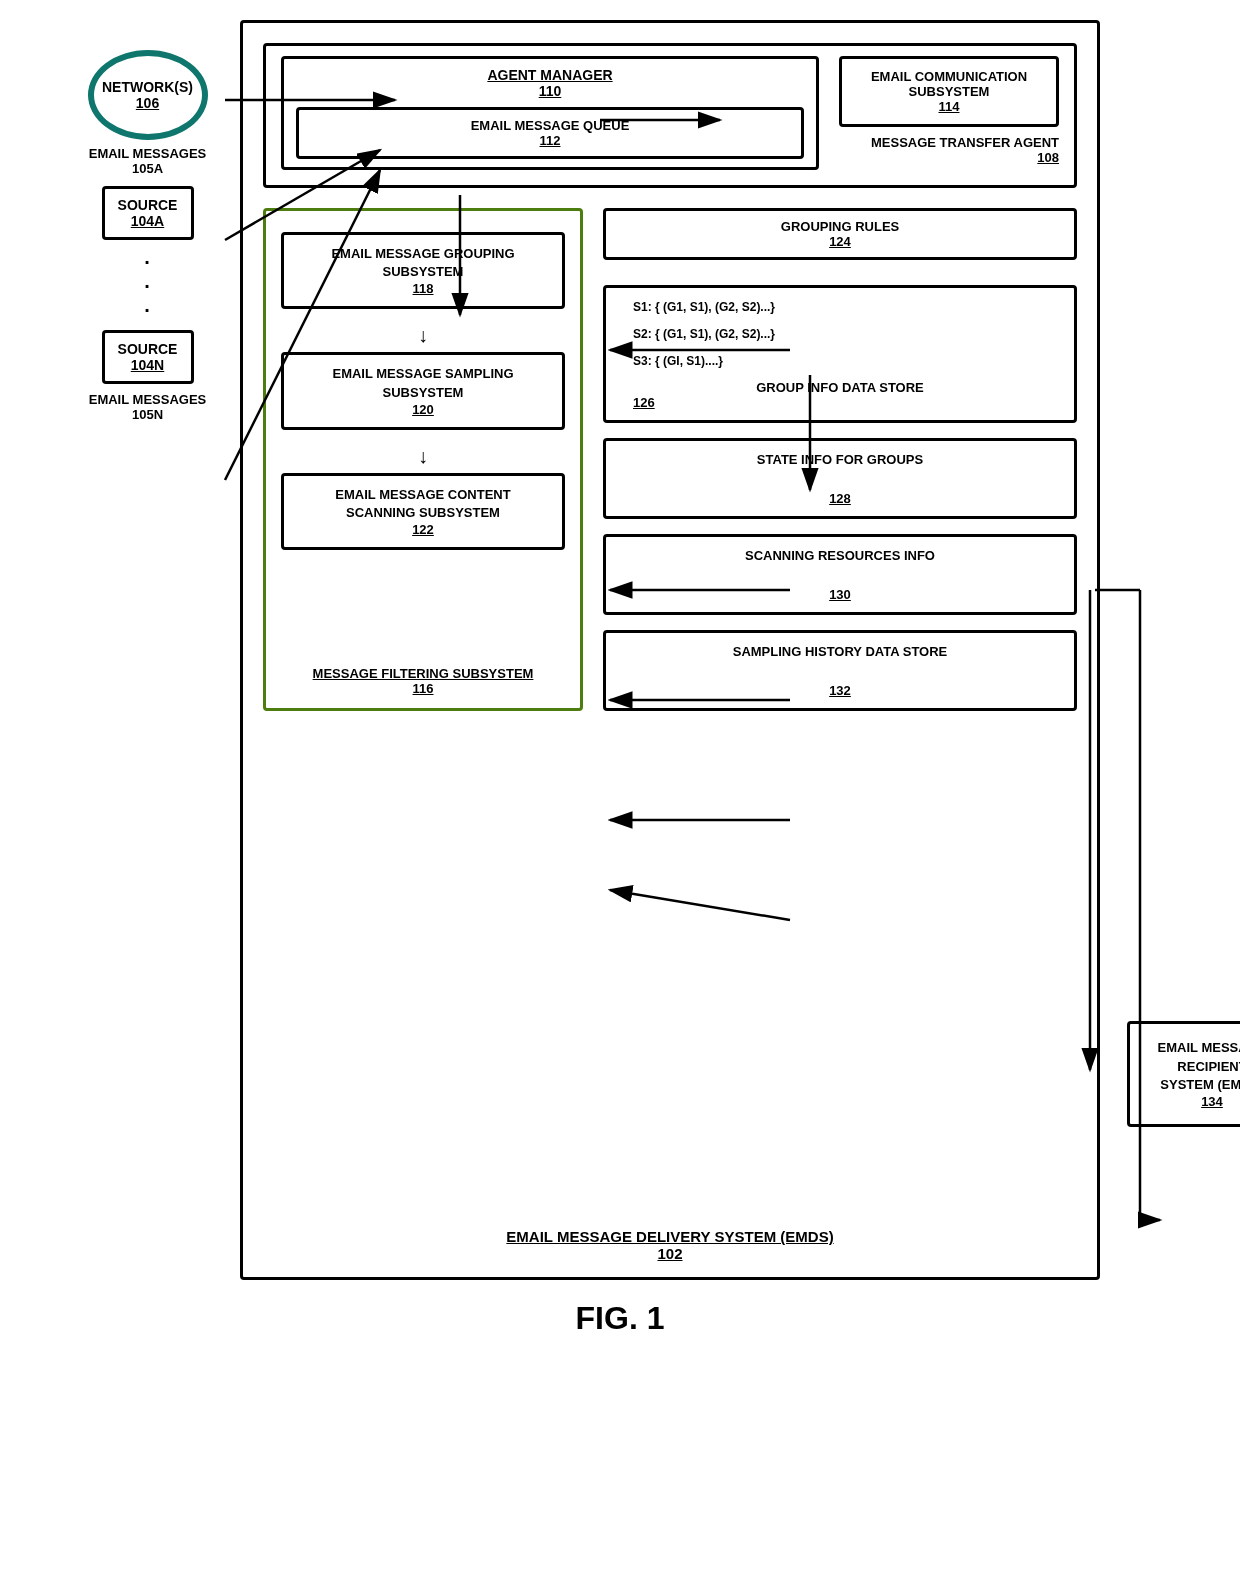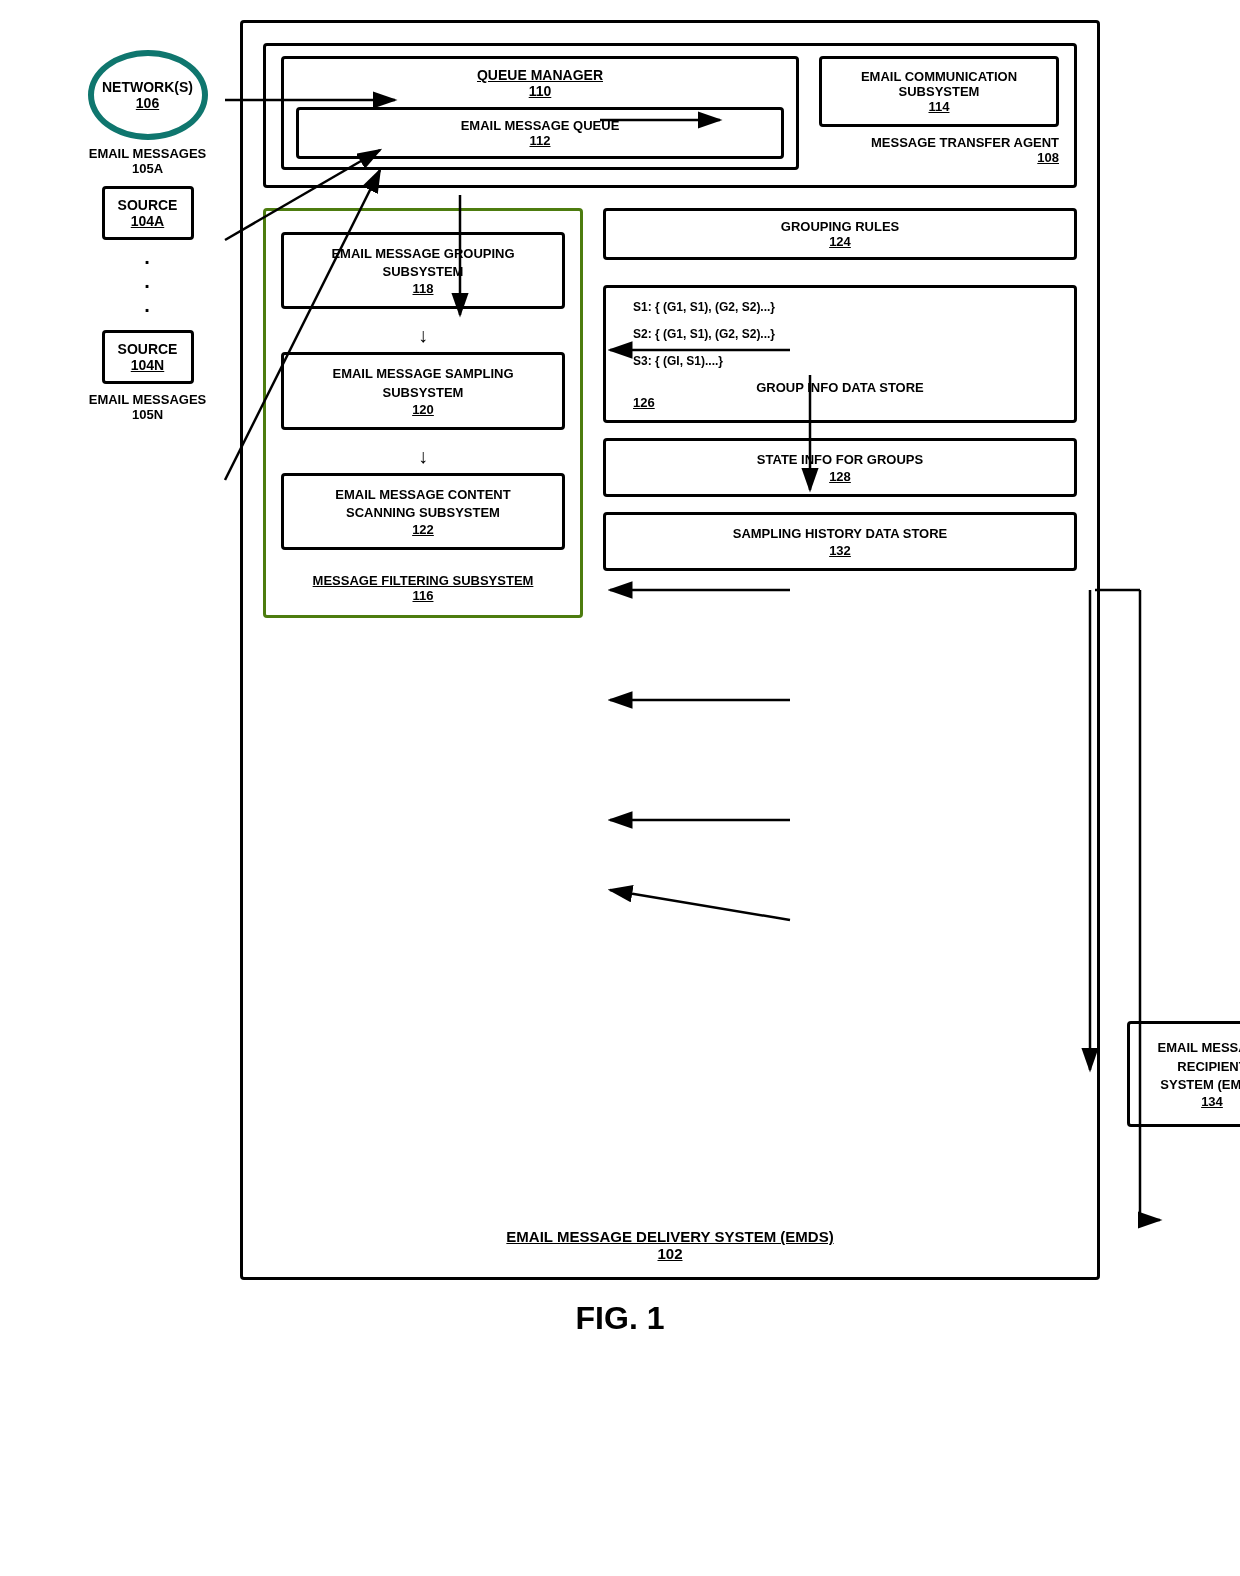--- a/index.html
+++ b/index.html
@@ -87,21 +87,21 @@
     .email-queue-box .ref {
       font-size: 13px;
       font-weight: bold;
       text-decoration: underline;
     }
     
     .ecs-box {
       border: 3px solid #000;
       border-radius: 4px;
       padding: 10px 15px;
-      width: 240px;
+      width: 220px;
       text-align: center;
     }
     .ecs-box .title {
       font-size: 13px;
       font-weight: bold;
     }
     .ecs-box .ref {
       font-size: 13px;
       font-weight: bold;
       text-decoration: underline;
@@ -170,20 +170,21 @@
     }
     .datastore-box .title {
       font-size: 13px;
       font-weight: bold;
       line-height: 1.4;
     }
     .datastore-box .ref {
       font-size: 13px;
       font-weight: bold;
       text-decoration: underline;
+      margin-top: 22px;
     }
     
     .group-info-area {
       border: 3px solid #000;
       border-radius: 4px;
       padding: 10px 27px;
     }
     .group-info-area .data-text {
       font-size: 12px;
       font-weight: bold;
@@ -344,21 +345,21 @@
       <div class="email-msg-label">105N</div>
     </div>
   </div>
 
   <div class="emds-box" style="margin-left: 170px; width: 860px; position: relative; min-height: 1260px;">
 
     <div class="mta-box">
 
       <div class="queue-manager-box">
         <div class="queue-manager-title">
-          <span>QUEUE MANAGER</span>
+          <span>AGENT MANAGER</span>
           <span>110</span>
         </div>
         <div class="email-queue-box">
           <div class="title">EMAIL MESSAGE QUEUE</div>
           <div class="ref">112</div>
         </div>
       </div>
 
       <div style="display: flex; flex-direction: column; align-items: center; gap: 8px;">
         <div class="ecs-box">
@@ -413,20 +414,24 @@
           <div class="data-text">S3: { (GI, S1)....}</div>
           <div class="title">GROUP INFO DATA STORE</div>
           <div class="ref">126</div>
         </div>
 
         <div class="datastore-box">
           <div class="title">STATE INFO FOR GROUPS</div>
           <div class="ref">128</div>
         </div>
 
+        <div class="datastore-box">
+          <div class="title">SCANNING RESOURCES INFO</div>
+          <div class="ref">130</div>
+        </div>
 
         <div class="datastore-box">
           <div class="title">SAMPLING HISTORY DATA STORE</div>
           <div class="ref">132</div>
         </div>
       </div>
     </div>
 
     <div class="emds-label">
       <span>EMAIL MESSAGE DELIVERY SYSTEM (EMDS)</span>

